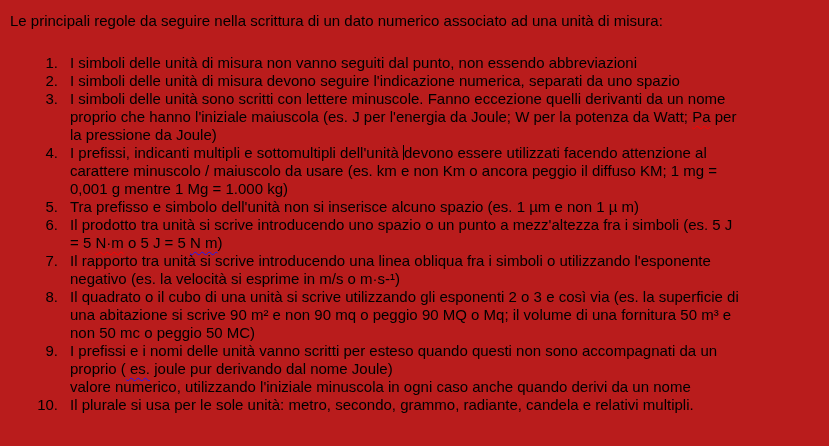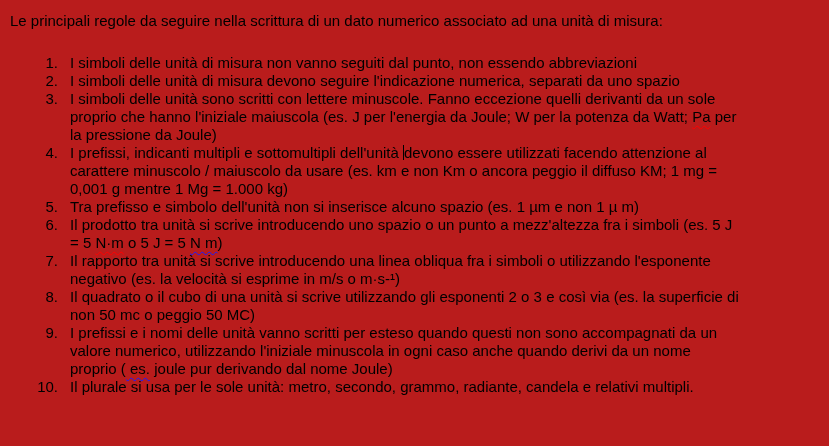--- a/index.html
+++ b/index.html
@@ -73,21 +73,21 @@
       </div>
       <div class="list-item">
         <span class="num">2.</span>
         <div class="item-body">
           <div class="line"><span class="">I simboli delle unità di misura devono seguire l'indicazione numerica, separati da uno spazio</span></div>
         </div>
       </div>
       <div class="list-item">
         <span class="num">3.</span>
         <div class="item-body">
-          <div class="line"><span class="">I simboli delle unità sono scritti con lettere minuscole. Fanno eccezione quelli derivanti da un sole</span></div>
+          <div class="line"><span class="">I simboli delle unità sono scritti con lettere minuscole. Fanno eccezione quelli derivanti da un nome</span></div>
           <div class="line"><span class="">proprio che hanno l'iniziale maiuscola (es. J per l'energia da Joule; W per la potenza da Watt; </span><span class="wavy-red">Pa</span><span class=""> per</span></div>
           <div class="line"><span class="">la pressione da Joule)</span></div>
         </div>
       </div>
       <div class="list-item">
         <span class="num">4.</span>
         <div class="item-body">
           <div class="line"><span class="">I prefissi, indicanti multipli e sottomultipli dell'unità </span><span class="caret"></span><span class="">devono essere utilizzati facendo attenzione al</span></div>
           <div class="line"><span class="">carattere minuscolo / maiuscolo da usare (es. km e non Km o ancora peggio il diffuso KM; 1 mg =</span></div>
           <div class="line"><span class="">0,001 g mentre 1 Mg = 1.000 kg)</span></div>
@@ -110,29 +110,30 @@
         <span class="num">7.</span>
         <div class="item-body">
           <div class="line"><span class="">Il rapporto tra unità si scrive introducendo una linea obliqua fra i simboli o utilizzando l'esponente</span></div>
           <div class="line"><span class="">negativo (es. la velocità si esprime in m/s o m·s-¹)</span></div>
         </div>
       </div>
       <div class="list-item">
         <span class="num">8.</span>
         <div class="item-body">
           <div class="line"><span class="">Il quadrato o il cubo di una unità si scrive utilizzando gli esponenti 2 o 3 e così via (es. la superficie di</span></div>
+          <div class="line"><span class="">una abitazione si scrive 90 m² e non 90 mq o peggio 90 MQ o Mq; il volume di una fornitura 50 m³ e</span></div>
           <div class="line"><span class="">non 50 mc o peggio 50 MC)</span></div>
         </div>
       </div>
       <div class="list-item">
         <span class="num">9.</span>
         <div class="item-body">
           <div class="line"><span class="">I prefissi e i nomi delle unità vanno scritti per esteso quando questi non sono accompagnati da un</span></div>
+          <div class="line"><span class="">proprio (</span><span class="wavy-blue"> es.</span><span class=""> joule pur derivando dal nome Joule)</span></div>
           <div class="line"><span class="">valore numerico, utilizzando l'iniziale minuscola in ogni caso anche quando derivi da un nome</span></div>
-          <div class="line"><span class="">proprio (</span><span class="wavy-blue"> es.</span><span class=""> joule pur derivando dal nome Joule)</span></div>
         </div>
       </div>
       <div class="list-item">
         <span class="num">10.</span>
         <div class="item-body">
           <div class="line"><span class="">Il plurale si usa per le sole unità: metro, secondo, grammo, radiante, candela e relativi multipli.</span></div>
         </div>
       </div>
     </div>
 </div>

